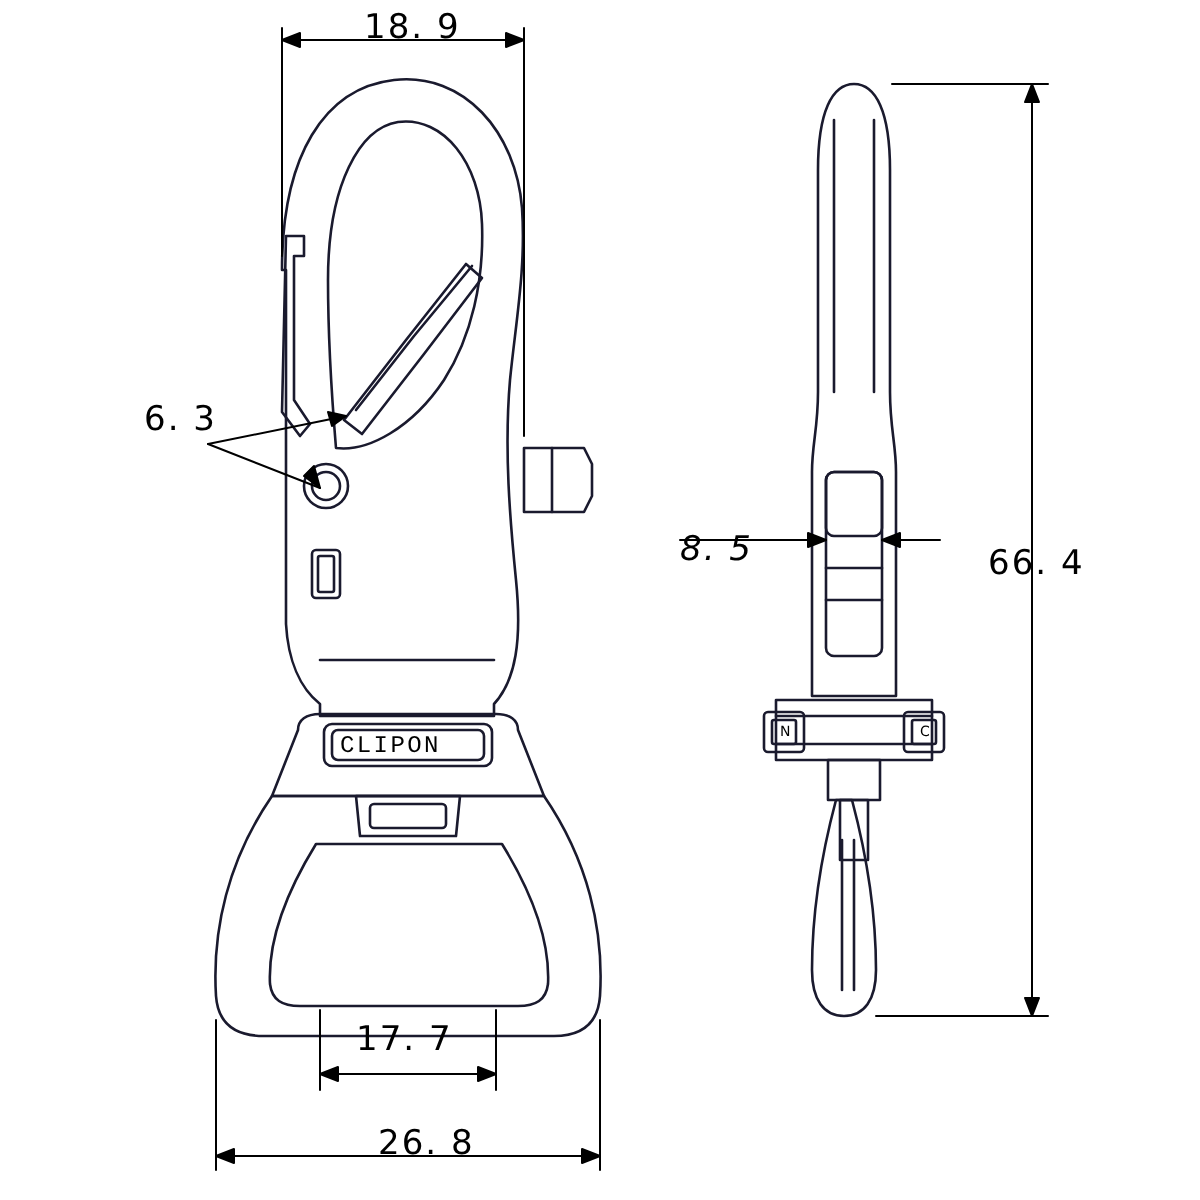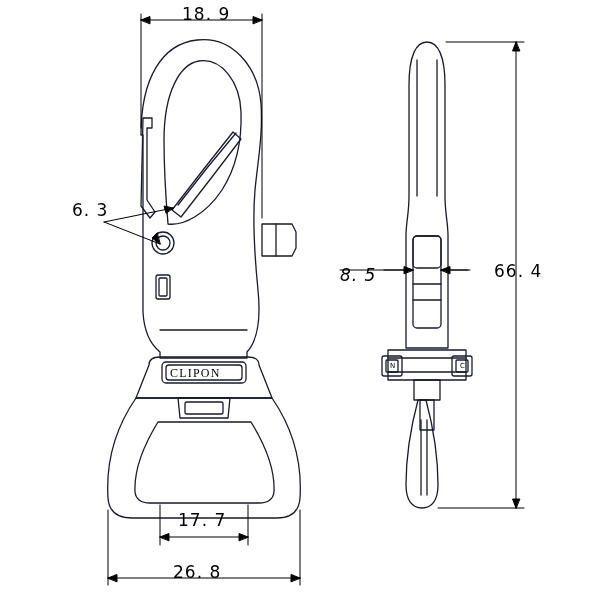--- a/index.html
+++ b/index.html
@@ -23,21 +23,21 @@
   .dim-label {
     position: absolute;
     font-family: "DejaVu Sans", sans-serif;
     font-size: 17px;
     color: #000000;
     letter-spacing: 1px;
     white-space: nowrap;
   }
   .brand-label {
     position: absolute;
-    font-family: Liberation Serif, serif;
+    font-family: Liberation Mono, monospace;
     font-size: 12px;
     letter-spacing: 1.2px;
     color: #000000;
     white-space: nowrap;
   }
   .tiny-label {
     position: absolute;
     font-family: "DejaVu Sans", sans-serif;
     font-size: 7px;
     color: #000000;
@@ -203,25 +203,25 @@
       </g>
     </g>
   </svg>
 
   <div class="dim-label" style="left:182px; top:4px;">18. 9</div>
 
   <div class="dim-label" style="left:32px; top:200px;margin-left:40px;">6. 3</div>
 
   <div class="dim-label" style="left:178px; top:510px;">17. 7</div>
 
-  <div class="dim-label" style="left:173px; top:562px;">26. 8</div>
+  <div class="dim-label" style="left:189px; top:562px;">26. 8</div>
 
   <div class="dim-label" style="left:340px; top:265px;font-style:italic;">8. 5</div>
 
-  <div class="dim-label" style="left:494px; top:261px;">66. 4</div>
+  <div class="dim-label" style="left:494px; top:272px;">66. 4</div>
 
   <div class="brand-label" style="left:170px; top:366px;">CLIPON</div>
 
   <div class="tiny-label" style="left:390px; top:362px;">N</div>
 
   <div class="tiny-label" style="left:460px; top:362px;">C</div>
 
 </div>
 
 </body></html>

